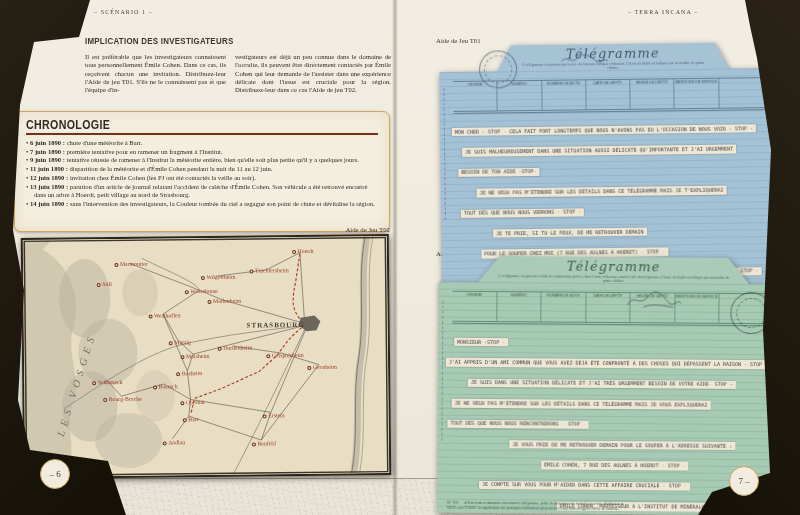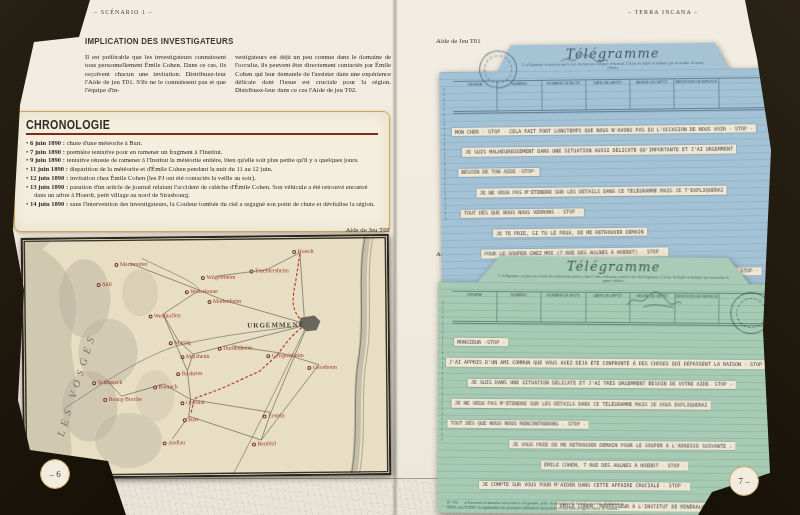--- a/index.html
+++ b/index.html
@@ -187,21 +187,21 @@
         <path d="M141,77 L156,104"></path>
         <path d="M178,53 L141,77 L165,135"></path>
         <path d="M211,110 L261,118 L298,130"></path>
         <path d="M166,181 L239,206 L298,130"></path>
       </g>
       <path d="M280,17 L276,42 C272,62 270,72 280,84 L284,90 C270,100 263,110 256,120 L238,136 L200,153 L172,163 L168,179" stroke="#b23f2a" stroke-width="1.2" stroke-dasharray="3,2" fill="none"></path>
       <polygon points="280,82 294,80 300,86 296,95 286,96 278,90" fill="#6b665c"></polygon>
       <rect x="1.5" y="1.5" width="365" height="238" fill="none" stroke="#3a342a" stroke-width="1.5"></rect>
     </svg>
     <span class="vosges">LES VOSGES</span>
-    <span class="city-major">URGEMMENT</span>
+    <span class="city-major">STRASBOURG</span>
     <div>
 
     <span class="town" style="left: 108px; top: 25px;"><i style="font-style:normal">Marmoutier</i></span>
         <span class="town" style="left: 81px; top: 45px;"><i style="font-style:normal">Still</i></span>
         <span class="town" style="left: 195px; top: 39px;"><i style="font-style:normal">Wilgottheim</i></span>
         <span class="town" style="left: 178px; top: 53px;"><i style="font-style:normal">Wasselonne</i></span>
         <span class="town" style="left: 201px; top: 63px;"><i style="font-style:normal">Marlenheim</i></span>
         <span class="town" style="left: 246px; top: 33px;"><i style="font-style:normal">Truchtersheim</i></span>
         <span class="town" style="left: 280px; top: 14px;"><i style="font-style:normal">Hoerdt</i></span>
         <span class="town" style="left: 141px; top: 77px;"><i style="font-style:normal">Westhoffen</i></span>

